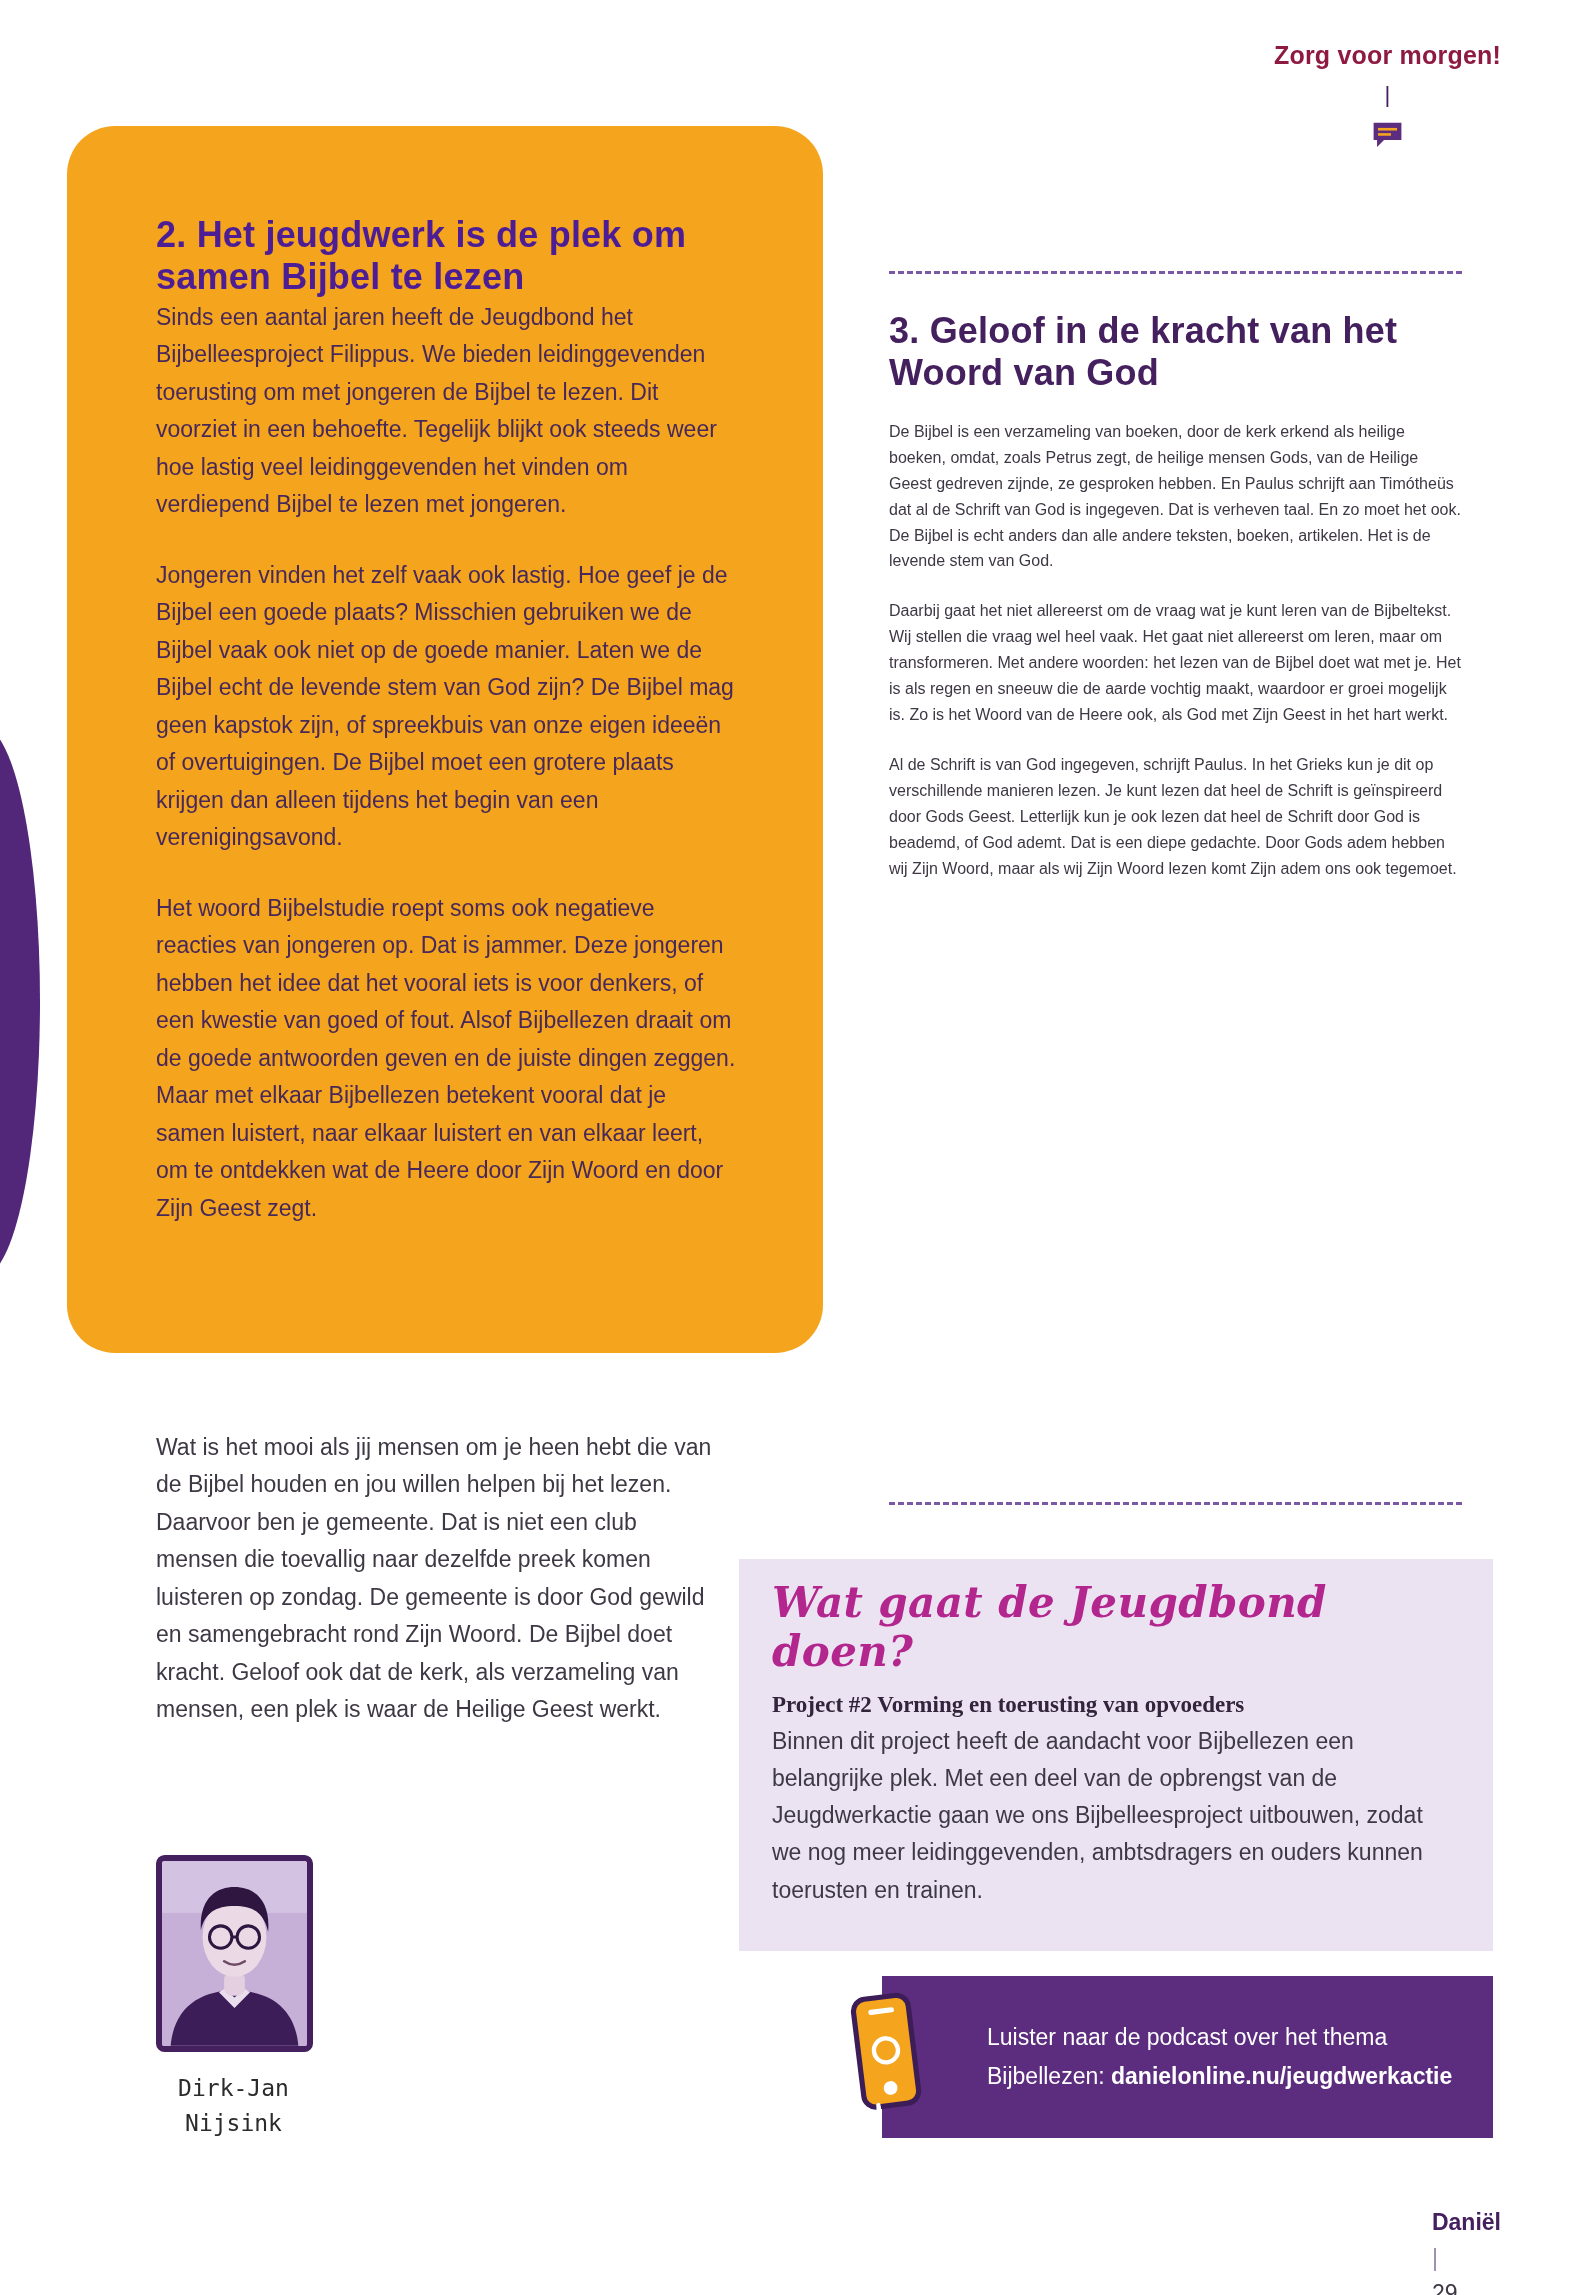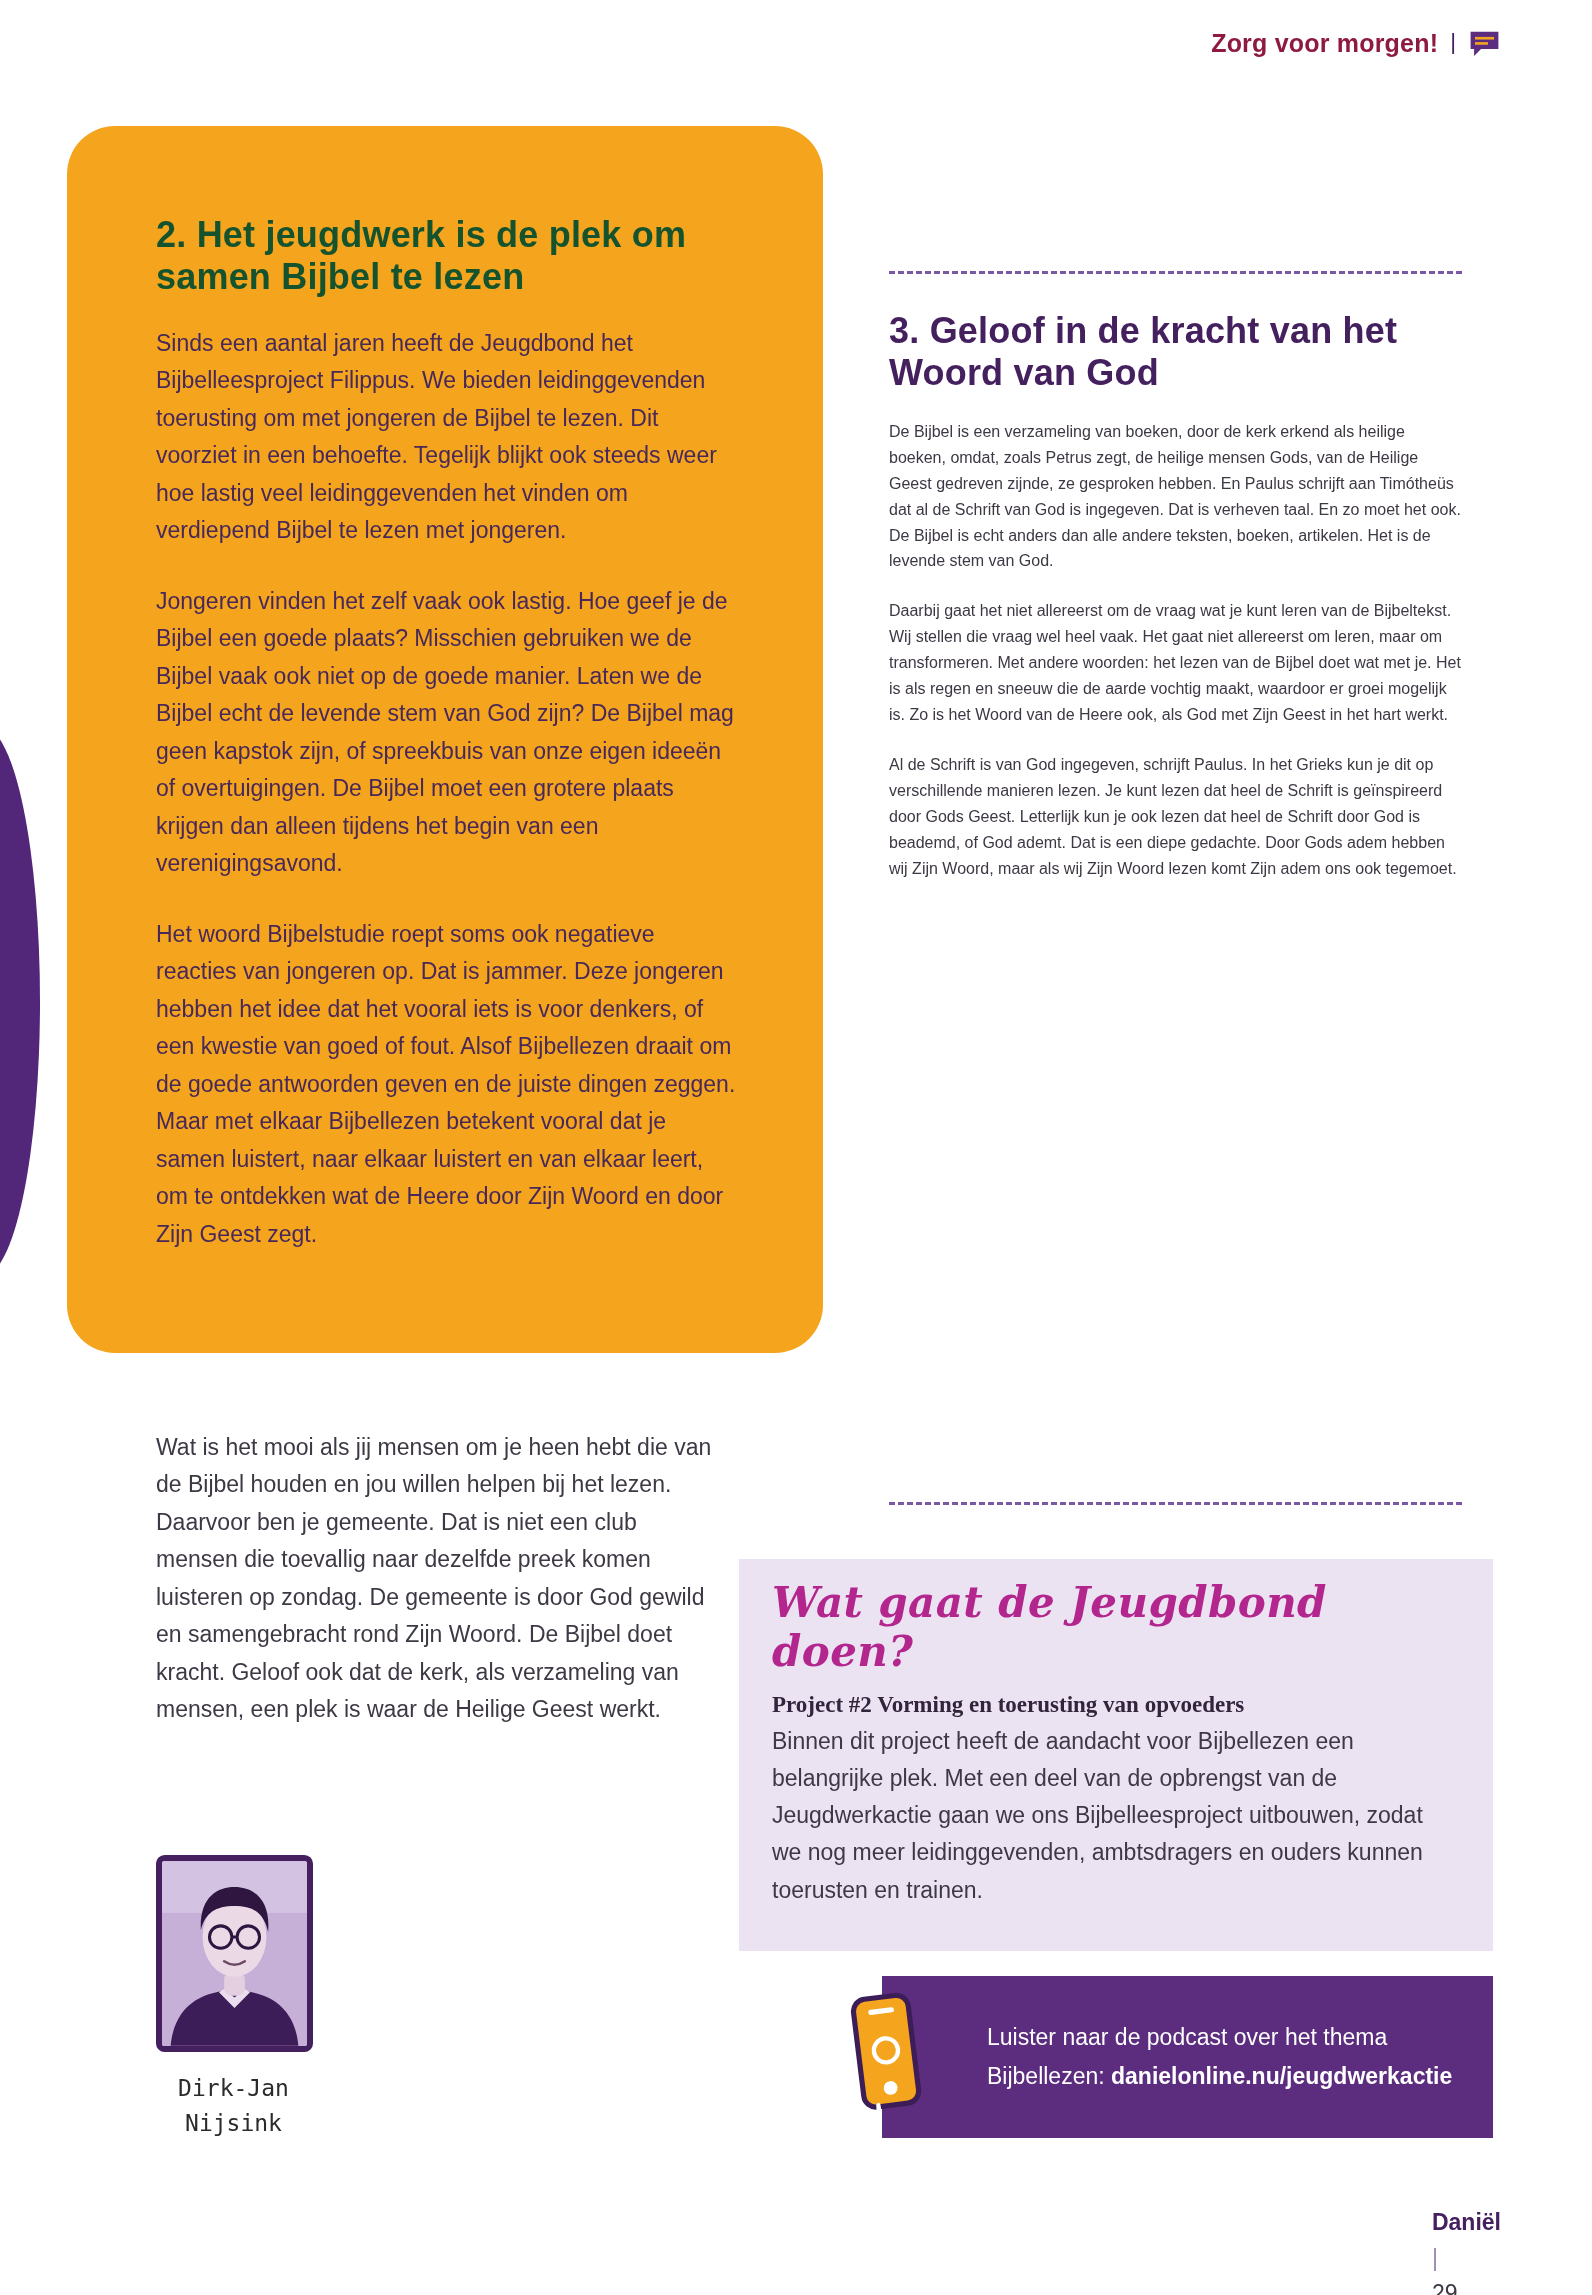--- a/index.html
+++ b/index.html
@@ -10,24 +10,26 @@
     position: relative;
     width: 1592px;
     height: 2295px;
     background: #ffffff;
     overflow: hidden;
   }
 
   
   .header {
     position: absolute;
-    top: 29px;
+    top: 41px;
     right: 91px;
     display: flex;
+    align-items: center;
     gap: 12px;
+    flex-direction: column;
   }
   .header .tagline {
     font-size: 25px;
     font-weight: bold;
     color: #8E1A41;
     letter-spacing: 0.2px;
   }
   .header .sep { font-size: 22.4px; color: #45205F; font-weight: normal; }
 
   
@@ -50,22 +52,21 @@
     height: 1227px;
     background: #F5A41D;
     border-radius: 48px;
     padding: 88px 85px 0 89px;
     overflow: hidden;
   }
   .orange-card h2 {
     font-size: 36px;
     line-height: 1.18;
     font-weight: bold;
-    color: #14532d;
-    margin-bottom: 26px;
+    color: #4c1d95;
     letter-spacing: 0.2px;
   }
   .orange-card p {
     font-size: 23px;
     line-height: 1.63;
     color: #472858;
     margin-bottom: 33px;
   }
 
   

